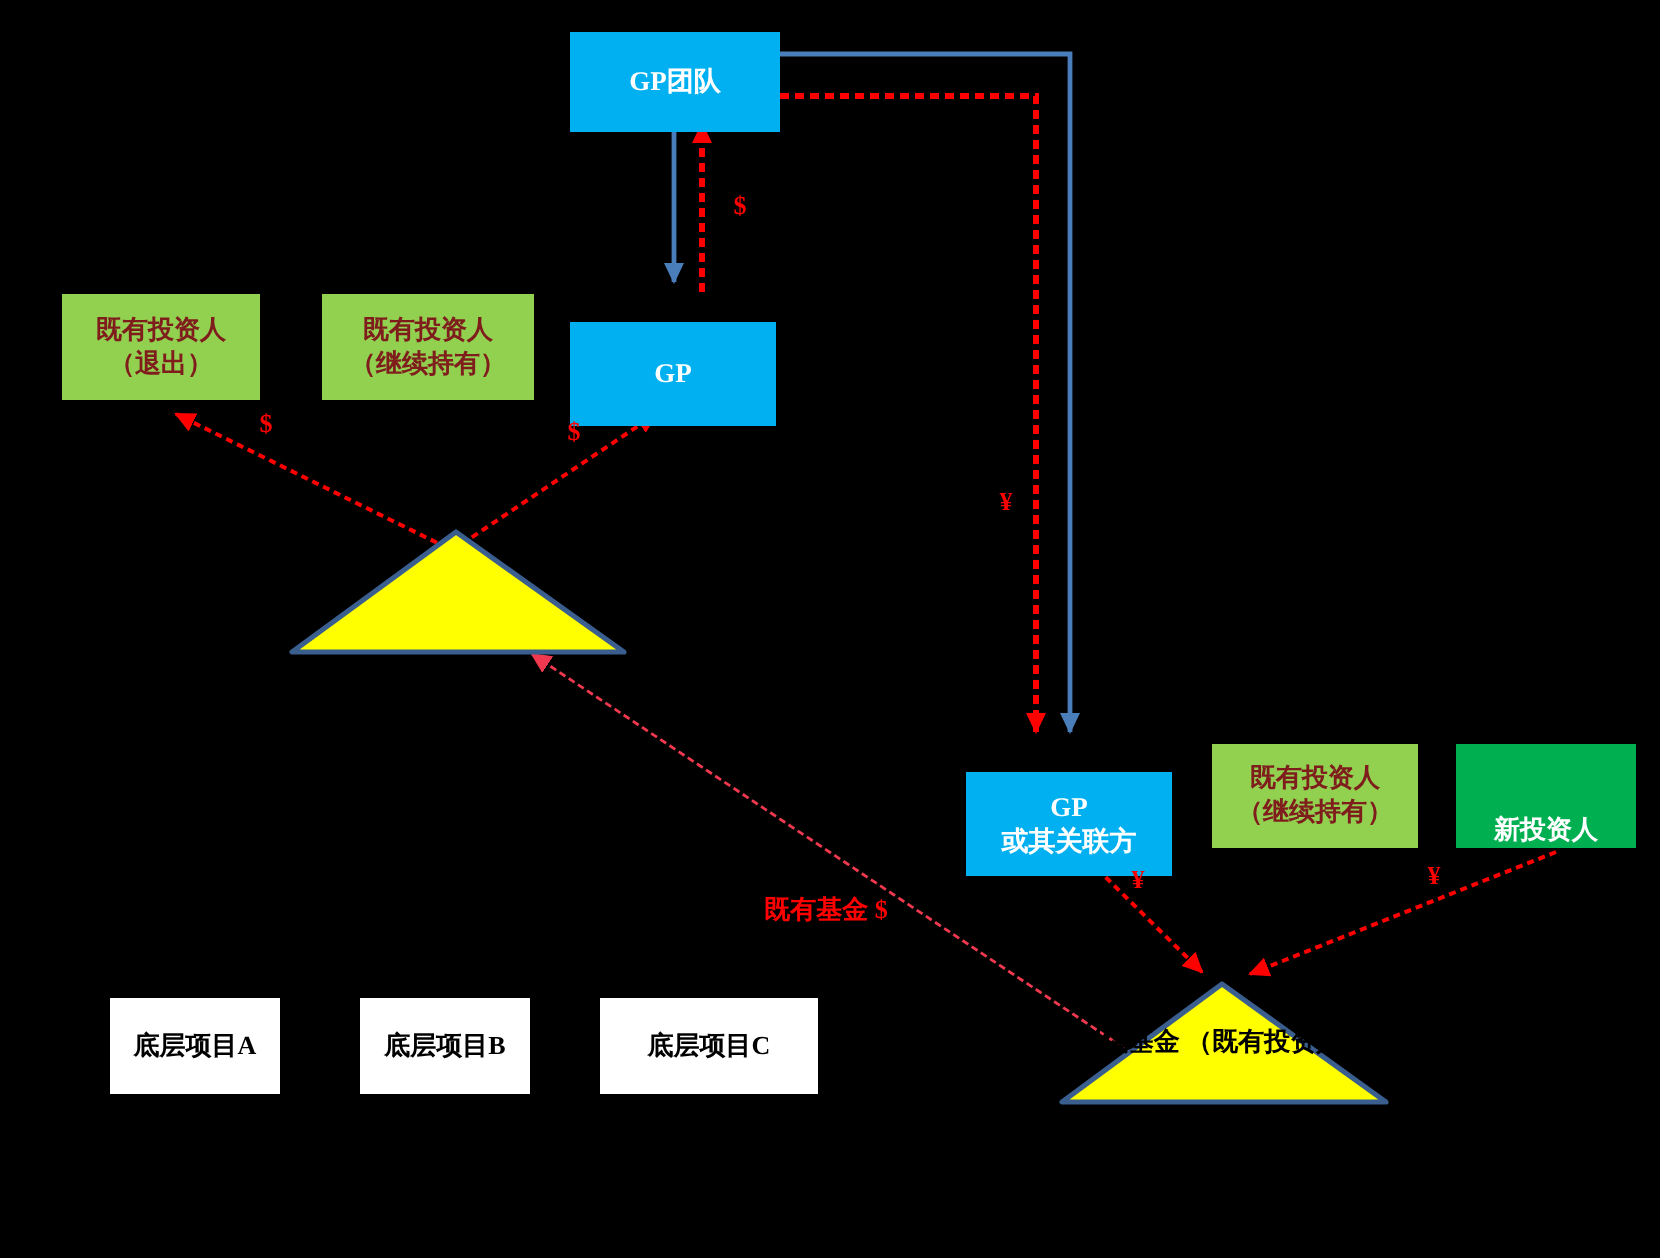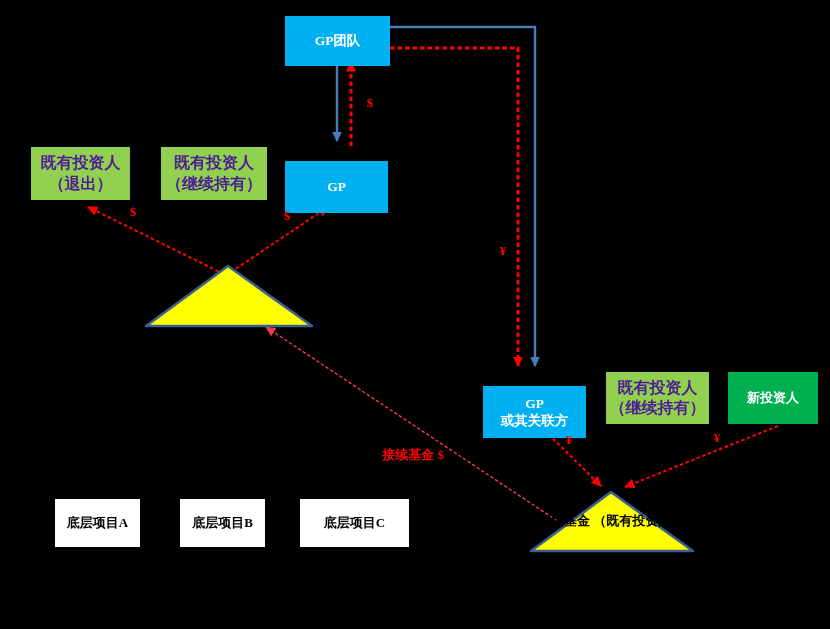--- a/index.html
+++ b/index.html
@@ -27,21 +27,21 @@
     position:absolute;
     display:flex;flex-direction:column;
     align-items:center;justify-content:center;
     text-align:center;
     font-weight:bold;
     line-height:1.28;
     box-sizing:border-box;
   }
   .node span{display:block;}
   .blue-box{background:var(--c-blue-box);color:#ffffff;font-size:13.5px;margin-top:14px;}
-  .green-light-box{background:var(--c-green-light);color:#4c1d95;font-size:16px;}
+  .green-light-box{background:var(--c-green-light);color:#7f1d1d;font-size:13px;}
   .green-dark-box{background:var(--c-green-dark);color:#ffffff;font-size:13px;}
   .white-box{background:var(--c-white-box);color:#000000;font-size:13px;}
   .tri-label{
     position:absolute;
     text-align:center;
     color:#000;
     font-weight:bold;
     font-size:13px;
     line-height:15px;
     pointer-events:none;
@@ -124,21 +124,21 @@
   <div class="node blue-box" style="left:483px;top:372px;width:103px;height:52px;">
     <span>GP</span>
     <span>或其关联方</span>
   </div>
 
   <div class="node green-light-box" style="left:606px;top:372px;width:103px;height:52px;">
     <span>既有投资人</span>
     <span>（继续持有）</span>
   </div>
 
-  <div class="node green-dark-box" style="left:728px;top:372px;width:90px;height:52px;">
+  <div class="node green-dark-box" style="left:728px;top:372px;width:90px;height:52px;justify-content:flex-end;">
     <span>新投资人</span>
   </div>
 
   <div class="node white-box" style="left:180px;top:499px;width:85px;height:48px;">
     <span>底层项目B</span>
   </div>
 
   <div class="node white-box" style="left:55px;top:499px;width:85px;height:48px;">
     <span>底层项目A</span>
   </div>
@@ -152,15 +152,15 @@
     <span>接续基金</span>
     <span>（既有投资人）</span>
   </div>
 
   <span class="lbl-red" style="left:370px;top:103px;">$</span>
   <span class="lbl-red" style="left:133px;top:212px;">$</span>
   <span class="lbl-red" style="left:287px;top:216px;">$</span>
   <span class="lbl-red" style="left:503px;top:251px;">¥</span>
   <span class="lbl-red" style="left:569px;top:440px;">¥</span>
   <span class="lbl-red" style="left:717px;top:438px;">¥</span>
-  <span class="lbl-red" style="left:413px;top:455px;">接续基金 $</span>
+  <span class="lbl-red" style="left:413px;top:455px;">既有基金 $</span>
 
 </div>
 
 </body></html>

